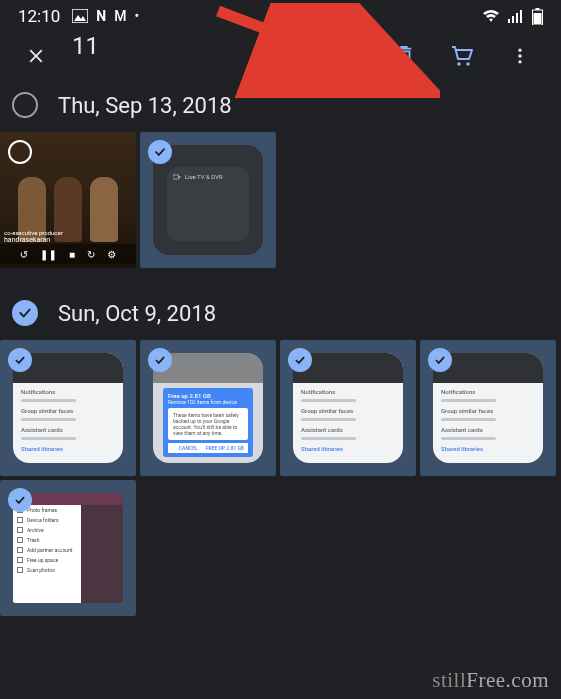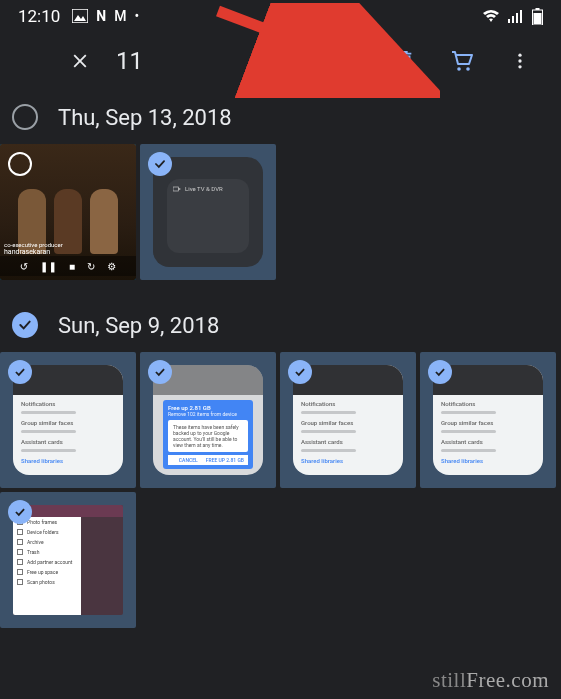--- a/index.html
+++ b/index.html
@@ -24,23 +24,22 @@
     .status-left, .status-right {
       display: flex;
       align-items: center;
       gap: 8px;
     }
     .status-left .time { margin-right: 4px; }
     .status-icon { font-size: 14px; }
     .action-bar {
       height: 58px;
       display: flex;
-      align-items: center;
+      align-items: flex-start;
       padding: 0 12px;
-      margin-left: 44px;
     }
     .close-btn {
       width: 48px;
       height: 48px;
       display: flex;
       align-items: center;
       justify-content: center;
       color: #e8eaed;
     }
     .selection-count {
@@ -52,21 +51,20 @@
     .action-btn {
       width: 58px;
       height: 48px;
       display: flex;
       align-items: center;
       justify-content: center;
       color: #8ab4f8;
     }
     .content {
       padding: 0;
-      margin-top: 12px;
     }
     .section-header {
       display: flex;
       align-items: center;
       padding: 10px 12px 14px;
       gap: 20px;
     }
     .section-header.first { padding-top: 2px; }
     .section-check {
       width: 26px;
@@ -417,21 +415,21 @@
       </div>
     </div>
   </div>
 
   <div class="section-header">
     <div class="section-check checked">
       <svg width="16" height="16" viewBox="0 0 24 24">
           <path d="M5 12 L10 17 L19 7" stroke="#202124" stroke-width="3" fill="none" stroke-linecap="round"></path>
         </svg>
     </div>
-    <div class="section-title">Sun, Sep 9, 2018</div>
+    <div class="section-title">Sun, Oct 9, 2018</div>
   </div>
   <div class="thumbs">
 
     <div class="thumb">
       <div class="thumb-check">
           <svg width="14" height="14" viewBox="0 0 24 24">
             <path d="M5 12 L10 17 L19 7" stroke="#202124" stroke-width="3" fill="none"></path>
           </svg>
         </div>
       <div class="thumb-inner-card">

